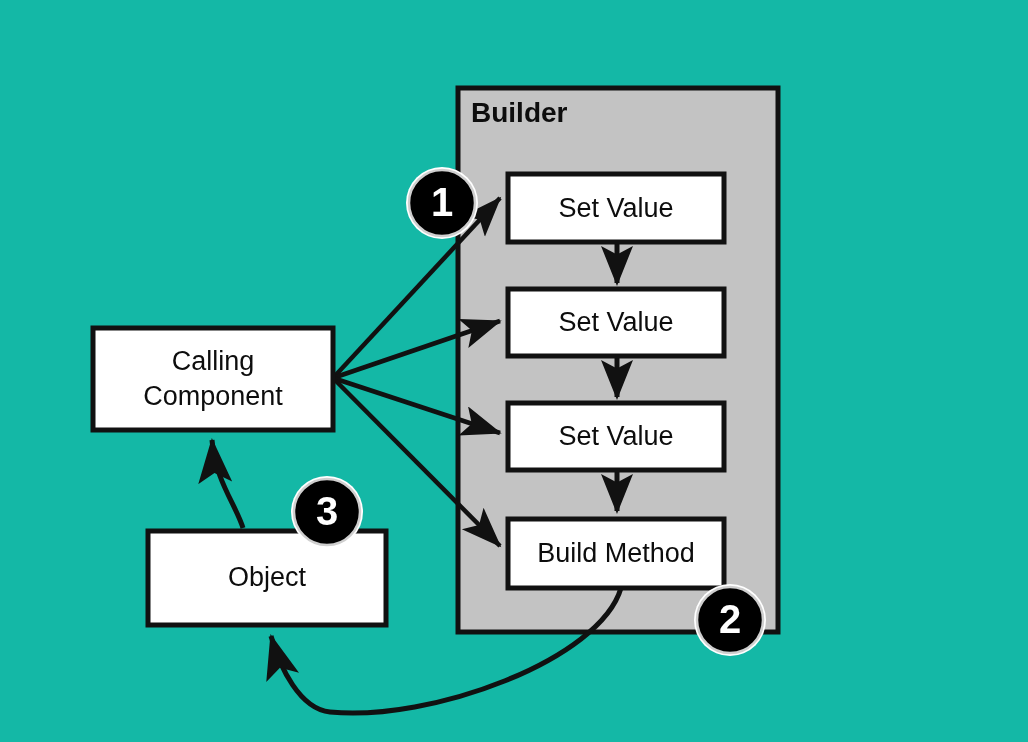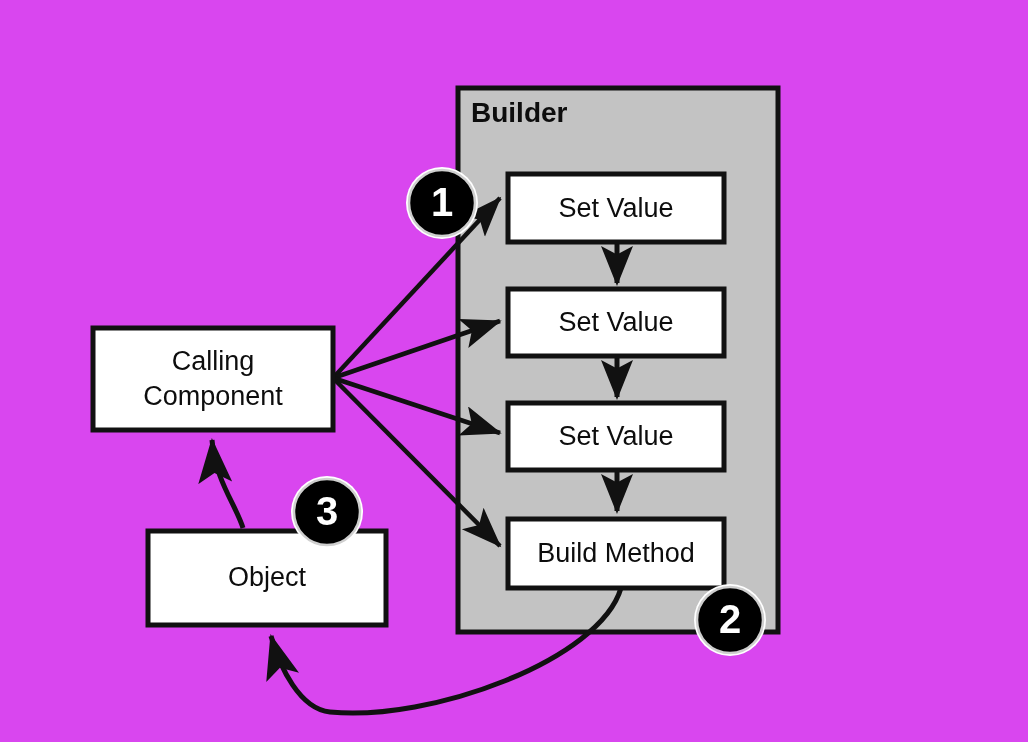--- a/index.html
+++ b/index.html
@@ -8,21 +8,21 @@
     padding: 0;
     background: #ffffff;
   }
   body {
     font-family: "Liberation Sans", sans-serif;
   }
   #canvas {
     position: relative;
     width: 1028px;
     height: 742px;
-    background: #d946ef;
+    background: #14b8a6;
     overflow: hidden;
   }
   #diagram-svg {
     position: absolute;
     left: 0;
     top: 0;
     width: 1028px;
     height: 742px;
   }
   .box-label {

